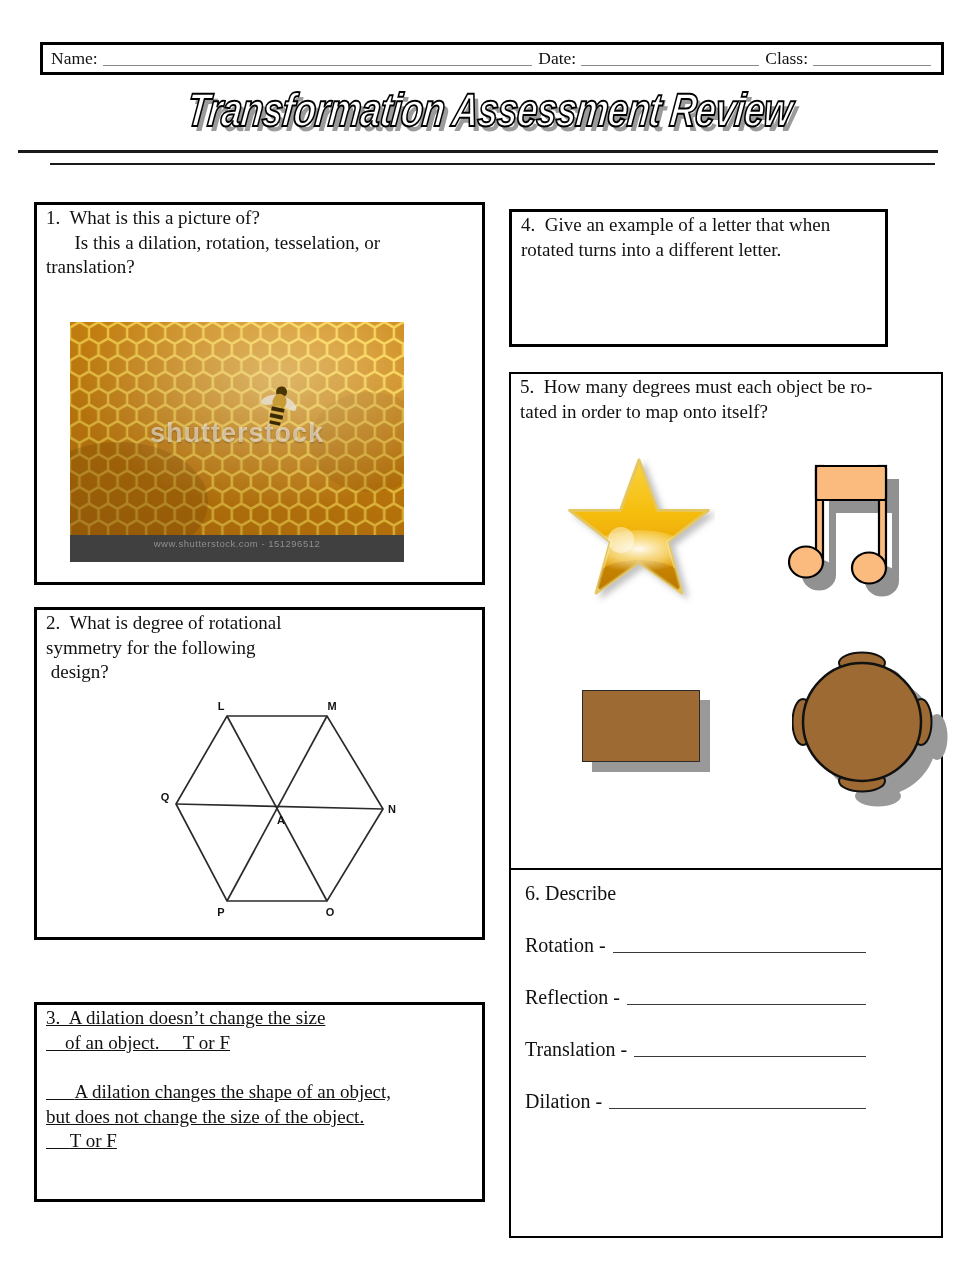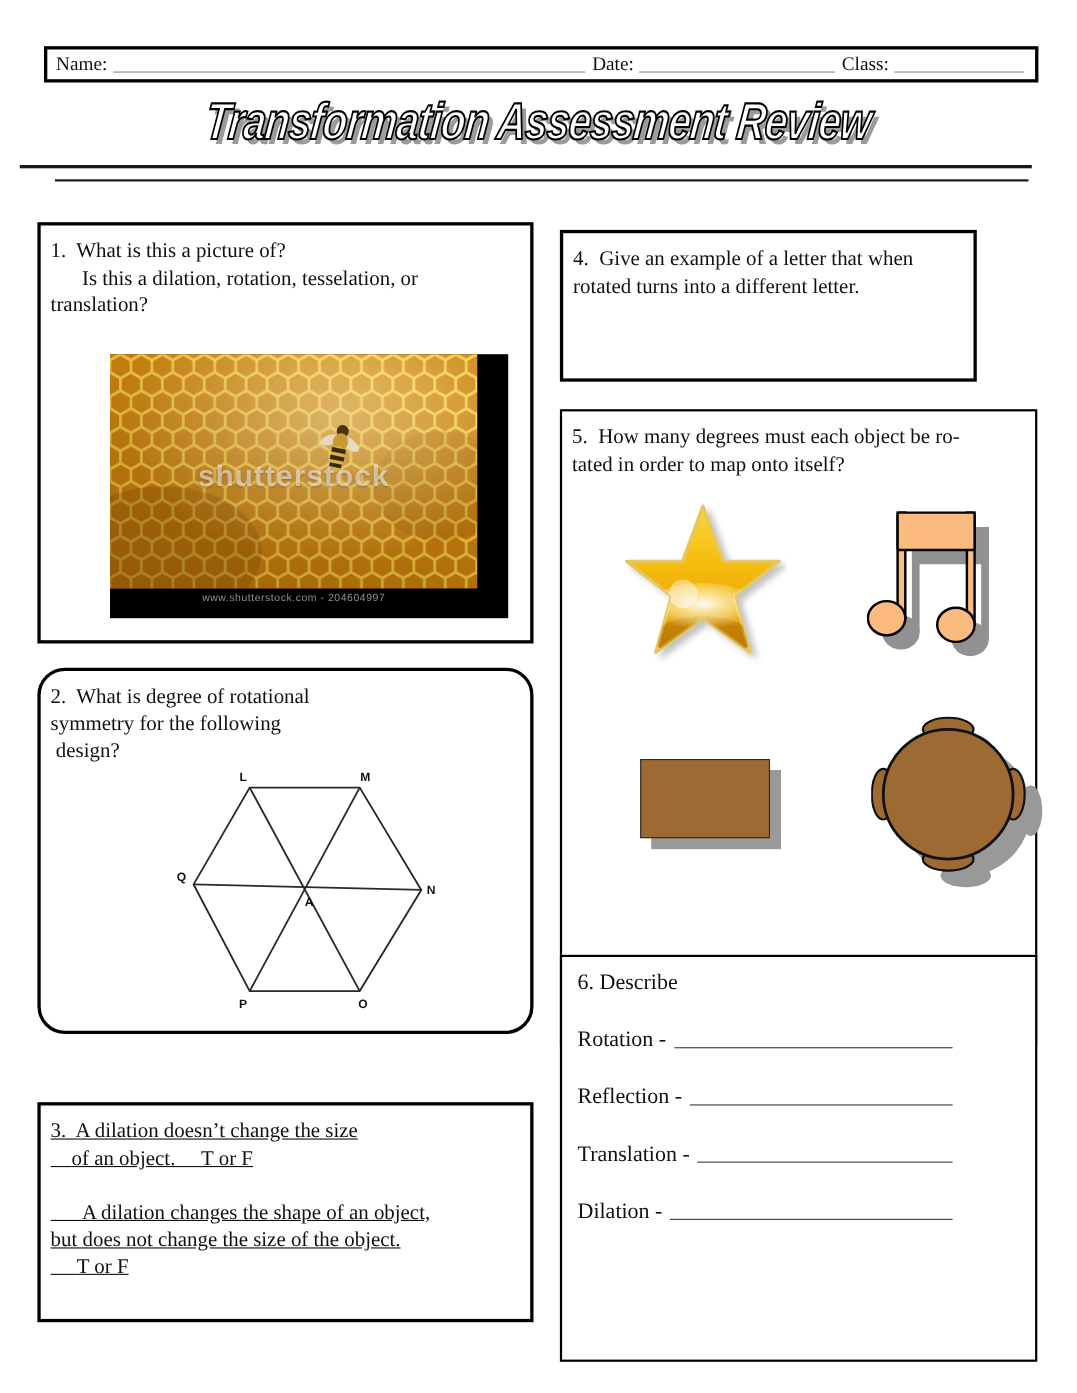--- a/index.html
+++ b/index.html
@@ -21,32 +21,32 @@
   .title{display:inline-block;font-family:"Liberation Sans",sans-serif;
          font-weight:bold;font-style:italic;font-size:47px;letter-spacing:-1px;
          color:#fff;-webkit-text-stroke:2px #000;text-shadow:6px 5px 0 #9b9b9b;
          transform:scaleX(.78) skewX(-8deg);transform-origin:center;white-space:nowrap;}
   .rule1{position:absolute;top:150px;left:18px;width:920px;height:3px;background:#1a1a1a;}
   .rule2{position:absolute;top:163px;left:50px;width:885px;height:2px;background:#1a1a1a;}
 
   
   .qbox{position:absolute;border:3px solid #000;box-sizing:border-box;background:#fff;}
   .qbox.thin{border-width:2px;}
-  .qtext{white-space:pre-wrap;font-size:19px;line-height:1.3;padding:12px 3px 0 9px;}
+  .qtext{white-space:pre-wrap;font-size:19px;line-height:1.3;padding:1px 3px 0 9px;}
 
   
   .box1{left:34px;top:202px;width:451px;height:383px;}
   .box4{left:509px;top:209px;width:379px;height:138px;}
   .box5{left:509px;top:372px;width:434px;height:579px;}
-  .box2{left:34px;top:607px;width:451px;height:333px;border-radius:25px;}
+  .box2{left:34px;top:607px;width:451px;height:333px;}
   .box3{left:34px;top:1002px;width:451px;height:200px;text-decoration:underline;}
   .box6{left:509px;top:868px;width:434px;height:370px;}
 
   
-  .photo{position:absolute;left:63px;top:117px;width:362px;height:240px;background:#000000;}
+  .photo{position:absolute;left:33px;top:117px;width:334px;height:240px;background:#404040;}
   .watermark{position:absolute;left:0;top:96px;width:334px;text-align:center;
              font-family:"Liberation Sans",sans-serif;font-weight:bold;font-size:27px;
              color:rgba(255,255,255,.55);text-shadow:0 1px 2px rgba(60,30,0,.35);
              letter-spacing:1px;}
   .caption{position:absolute;left:0;top:216px;width:334px;text-align:center;
            font-family:"Liberation Sans",sans-serif;font-size:9.5px;color:#8f8f8f;
            letter-spacing:.5px;}
 
   
   .star-svg{position:absolute;left:52px;top:84px;}
@@ -126,21 +126,21 @@
           <ellipse cx="9" cy="12" rx="10" ry="4.5" fill="#E8E4D8" opacity="0.8" transform="rotate(28 9 12)"></ellipse>
           <circle cx="0" cy="2" r="5.5" fill="#4A3505"></circle>
           <ellipse cx="0" cy="12" rx="7" ry="8" fill="#C89B35"></ellipse>
           <ellipse cx="0" cy="28" rx="6.5" ry="12" fill="#D9B04A"></ellipse>
           <rect x="-6.5" y="18" width="13" height="4" fill="#3A2A04"></rect>
           <rect x="-6.5" y="25" width="13" height="4" fill="#3A2A04"></rect>
           <rect x="-5.5" y="32" width="11" height="3.5" fill="#3A2A04"></rect>
         </g>
       </svg>
       <div class="watermark">shutterstock</div>
-      <div class="caption">www.shutterstock.com - 204604997</div>
+      <div class="caption">www.shutterstock.com - 151296512</div>
     </div>
   </div>
 
   <div class="qbox box4">
     <div class="qtext">4.  Give an example of a letter that when
 rotated turns into a different letter.</div>
   </div>
 
   <div class="qbox box5 thin">
     <div class="qtext">5.  How many degrees must each object be ro-

